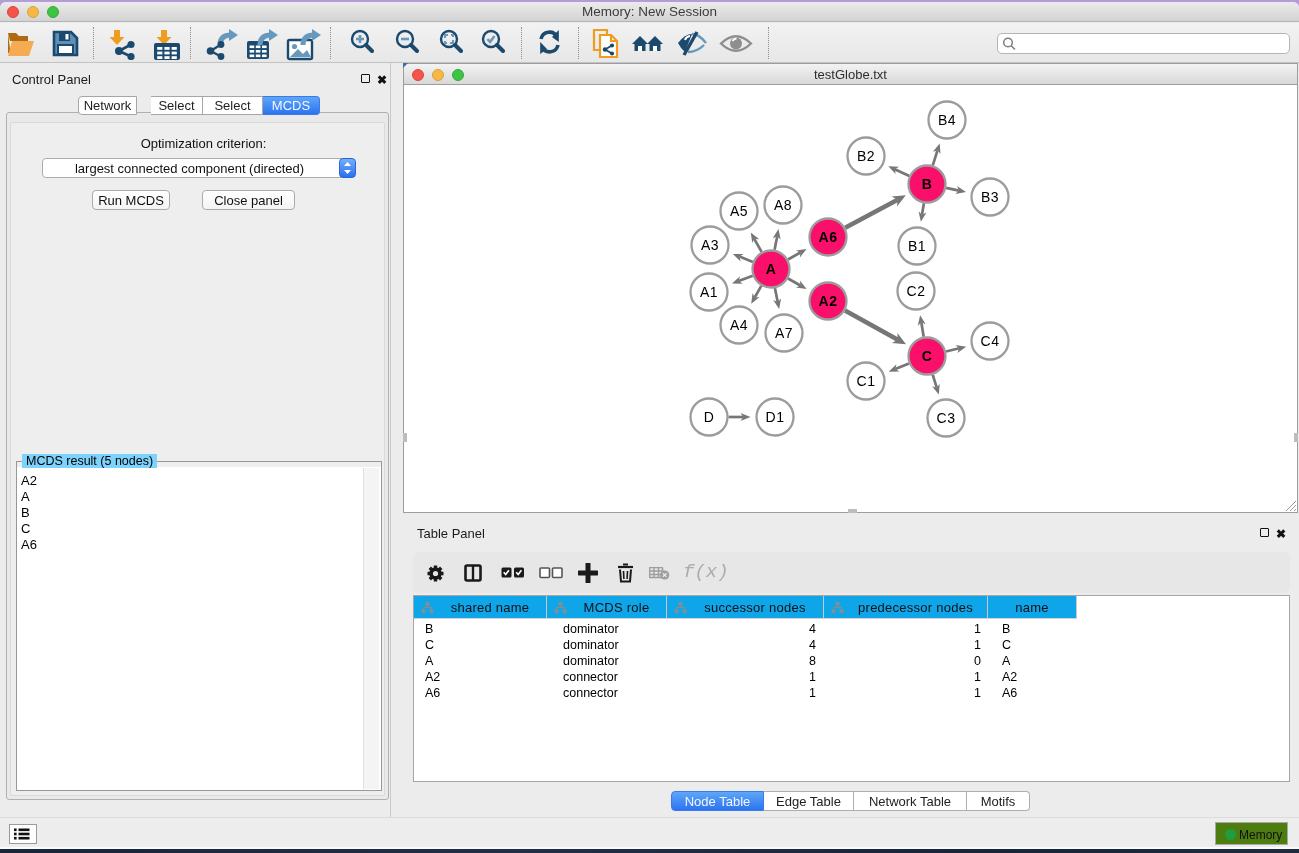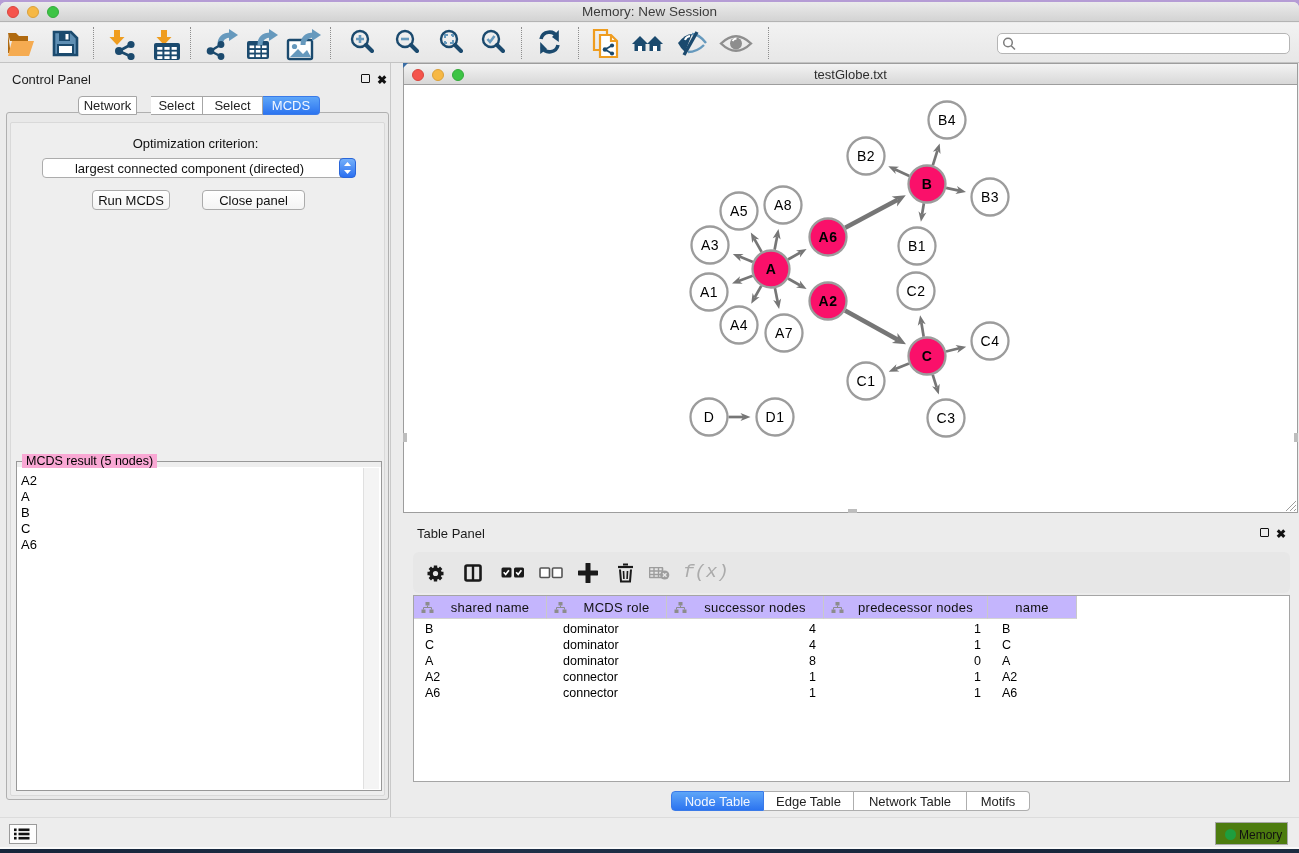--- a/index.html
+++ b/index.html
@@ -17,37 +17,37 @@
  border:1px solid #b5b5b5;border-radius:5px}
 #cpanel{left:0;top:63px;width:391px;height:754px;background:#ececec;border-right:1px solid #c9c9c9}
 .paneltitle{font-size:13px;color:#1c1c1c}
 .maxbtn{width:9px;height:9px;border:1.5px solid #111;border-radius:1px}
 .xbtn{font-size:12px;font-weight:bold;color:#111;line-height:10px}
 .tab{height:19px;background:#fff;border:1px solid #a6a6a6;border-left:none;
  font-size:13px;color:#222;text-align:center;line-height:18px}
 .tabsel{background:linear-gradient(#5ea6f8,#2c74f0);color:#f2f7ff;border-color:#3a7ae8}
 #cpbox{left:6px;top:112px;width:383px;height:688px;border:1px solid #b0b0b0;border-radius:3px;background:#e9e9e9}
 #cpinner{left:10px;top:122px;width:375px;height:674px;background:#eee;border:1px solid #d9d9d9;border-radius:2px}
-#optlabel{left:0;top:136px;width:391px;text-align:center;font-size:13px;color:#111}
+#optlabel{left:8px;top:136px;width:391px;text-align:center;font-size:13px;color:#111}
 #dropdown{left:42px;top:158px;width:313px;height:20px;background:#fff;border:1px solid #acacac;
  border-radius:4px;font-size:13px;color:#111;text-align:center;line-height:19px;padding-right:18px}
 #spinner{left:339px;top:158px;width:17px;height:20px;border-radius:4px;
  background:linear-gradient(#74b0fa,#2a6ff0);border:1px solid #2a66d9}
 .btn{height:20px;background:linear-gradient(#fff,#f4f4f4);border:1px solid #ababab;border-radius:4px;
  font-size:13px;color:#111;text-align:center;line-height:19px}
 #fs{left:16px;top:461px;width:366px;height:330px;border:1px solid #989898}
-#fslegend{left:22px;top:454px;background:#f9a8d4;padding:0 4px;font-size:12.5px;color:#000}
+#fslegend{left:22px;top:454px;background:#7dd3fc;padding:0 4px;font-size:12.5px;color:#000}
 #fslist{left:17px;top:467px;width:364px;height:323px;background:#fff;font-size:13px;color:#000;line-height:16.1px;padding:6px 0 0 4px}
 #fsscroll{left:363px;top:468px;width:16px;height:321px;background:#f4f4f4;border-left:1px solid #e0e0e0}
 #netwin{left:403px;top:63px;width:895px;height:450px;background:#fff;border:1px solid #9d9d9d}
 #nettitle{left:403px;top:63px;width:895px;height:22px;background:linear-gradient(#f3f3f3,#d8d8d8);
  border:1px solid #9d9d9d;text-align:center;font-size:13px;color:#2e2e2e;line-height:21px}
 #tpanel-toolbar{left:413px;top:552px;width:877px;height:41px;background:#e7e7e7;border-radius:6px}
 #tablebox{left:413px;top:595px;width:877px;height:187px;background:#fff;border:1px solid #a5a5a5}
-.th{top:596px;height:23px;background:#c4b5fd;border-right:1px solid #c9c9c9;
+.th{top:596px;height:23px;background:#0ea5e9;border-right:1px solid #c9c9c9;
  border-bottom:1px solid #d4d4d4;font-size:13px;letter-spacing:0.25px;color:#111;display:flex;align-items:center}
 .th .lbl{flex:1;text-align:center}
 .td{height:16px;font-size:12.5px;color:#000;line-height:16px}
 .btab{top:791px;height:20px;background:#fff;border:1px solid #aeaeae;border-left:none;
  font-size:13px;color:#222;text-align:center;line-height:19px}
 .btab.tabsel{background:linear-gradient(#5ea6f8,#2c74f0);color:#f2f7ff;border-color:#3a7ae8}
 #statusbar{left:0;top:817px;width:1299px;height:30px;background:#ededed;border-top:1px solid #dcdcdc}
 #listbtn{left:9px;top:824px;width:28px;height:20px;background:#fdfdfd;border:1.5px solid #9b9b9b}
 #membtn{left:1215px;top:822px;width:73px;height:23px;background:#4d7c0f;border:1px solid #a8a8a8;
  font-size:12px;color:#111}
@@ -215,21 +215,21 @@
 <div class="abs tab" style="left:78px;top:96px;width:59px;border-left:1px solid #a6a6a6;border-radius:4px 0 0 4px">Network</div>
 <div class="abs tab" style="left:151px;top:96px;width:52px">Select</div>
 <div class="abs tab" style="left:203px;top:96px;width:60px">Select</div>
 <div class="abs tab tabsel" style="left:263px;top:96px;width:57px;border-radius:0 4px 4px 0">MCDS</div>
 <div class="abs" id="optlabel">Optimization criterion:</div>
 <div class="abs" id="dropdown">largest connected component (directed)</div>
 <div class="abs" id="spinner"><svg width="15" height="18" viewBox="0 0 15 18">
 <path d="M4 7 L7.5 3 L11 7 z M4 11 L7.5 15 L11 11 z" fill="#fff"></path>
     </svg></div>
 <div class="abs btn" style="left:92px;top:190px;width:78px">Run MCDS</div>
-<div class="abs btn" style="left:202px;top:190px;width:103px">Close panel</div>
+<div class="abs btn" style="left:202px;top:190px;width:93px">Close panel</div>
 <div class="abs" id="fs"></div>
 <div class="abs" id="fslist">A2<br>A<br>B<br>C<br>A6</div>
 <div class="abs" id="fsscroll"></div>
 <div class="abs" id="fslegend">MCDS result (5 nodes)</div>
 <div class="abs" id="netwin"></div>
 <div class="abs" id="nettitle">testGlobe.txt</div>
 <svg class="abs" style="left:403px;top:63px" width="5" height="5" viewBox="0 0 5 5">
     <path d="M0 0 h5 L0 5 z" fill="#3b6ea5"></path>
   </svg>
 <div class="abs tl" style="left:412px;top:69px;background:#f5544c;border:0.5px solid #d9463f"></div>

